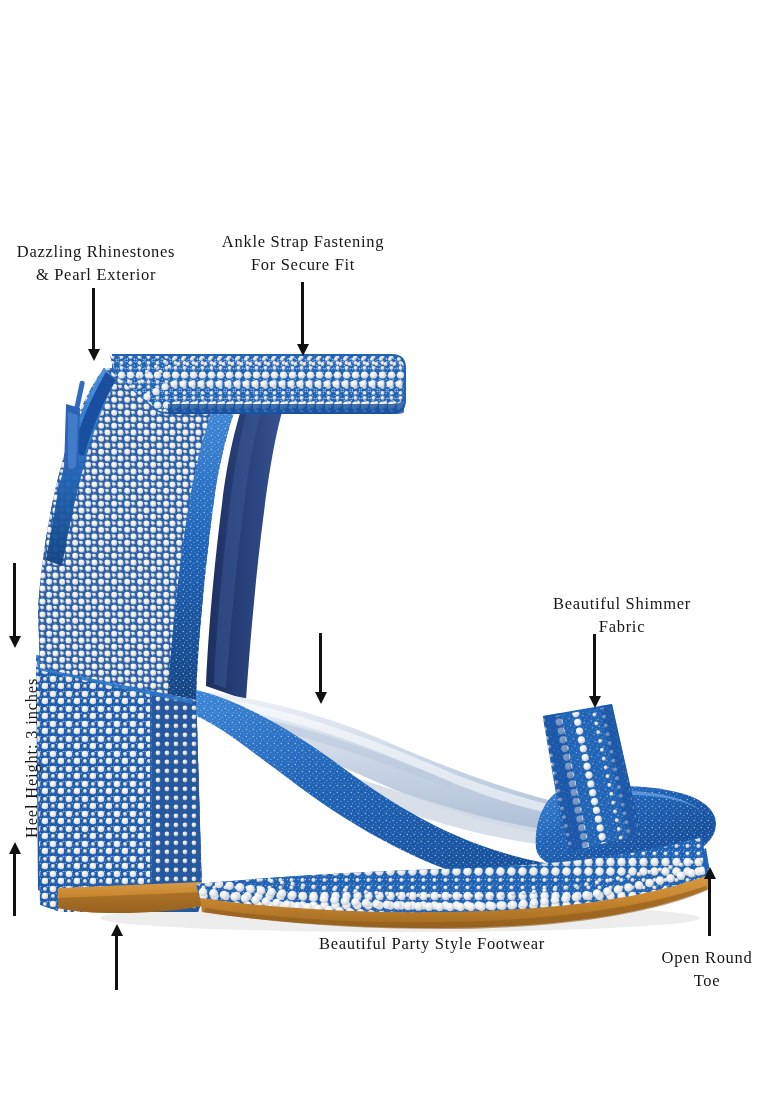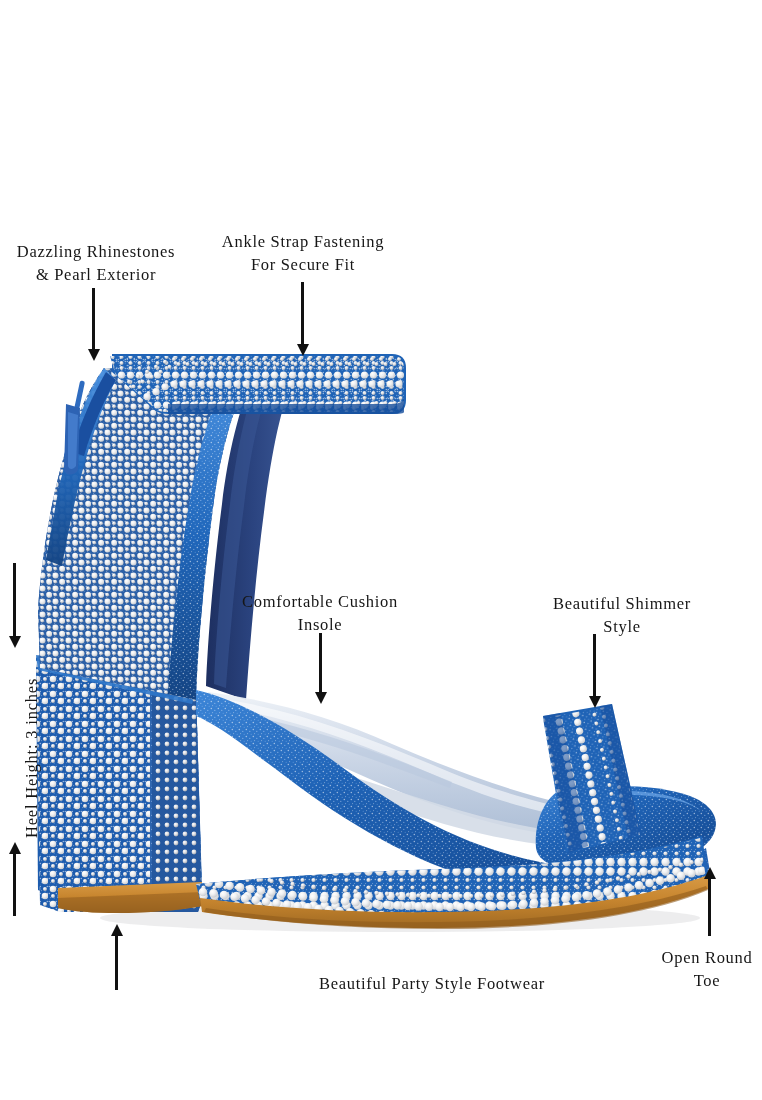--- a/index.html
+++ b/index.html
@@ -1041,26 +1041,25 @@
   <div class="anno center" style="left:96px; top:240px;"><span>Dazzling Rhinestones</span><br><span>&amp; Pearl Exterior</span></div>
   <div class="arrow down" style="left:92px; top:288px; height:62px;"></div>
 
   <div class="anno center" style="left:303px; top:230px;"><span>Ankle Strap Fastening</span><br><span>For Secure Fit</span></div>
   <div class="arrow down" style="left:301px; top:282px; height:63px;"></div>
 
   <div class="arrow down" style="left:13px; top:563px; height:74px;"></div>
   <div class="anno-vert" style="left:22px; top:838px;"><span>Heel Height: 3 inches</span></div>
   <div class="arrow up" style="left:13px; top:853px; height:63px;"></div>
 
-  <div class="anno center" style="left:320px; top:590px;"><span>Comfortable Cushion</span><br><span>Insole</span></div>
   <div class="arrow down" style="left:319px; top:633px; height:60px;"></div>
 
-  <div class="anno center" style="left:594px; top:592px;margin-left:28px;"><span>Beautiful Shimmer</span><br><span>Style</span></div>
+  <div class="anno center" style="left:594px; top:592px;margin-left:28px;"><span>Beautiful Shimmer</span><br><span>Fabric</span></div>
   <div class="arrow down" style="left:593px; top:634px; height:63px;"></div>
 
   <div class="arrow up" style="left:115px; top:935px; height:55px;"></div>
 
-  <div class="anno center" style="left:432px; top:932px;margin-top:40px;"><span>Beautiful Party Style Footwear</span></div>
+  <div class="anno center" style="left:432px; top:932px;"><span>Beautiful Party Style Footwear</span></div>
 
   <div class="arrow up" style="left:708px; top:878px; height:58px;"></div>
   <div class="anno center" style="left:707px; top:946px;"><span>Open Round</span><br><span>Toe</span></div>
 
 </div>
 
 </body></html>

